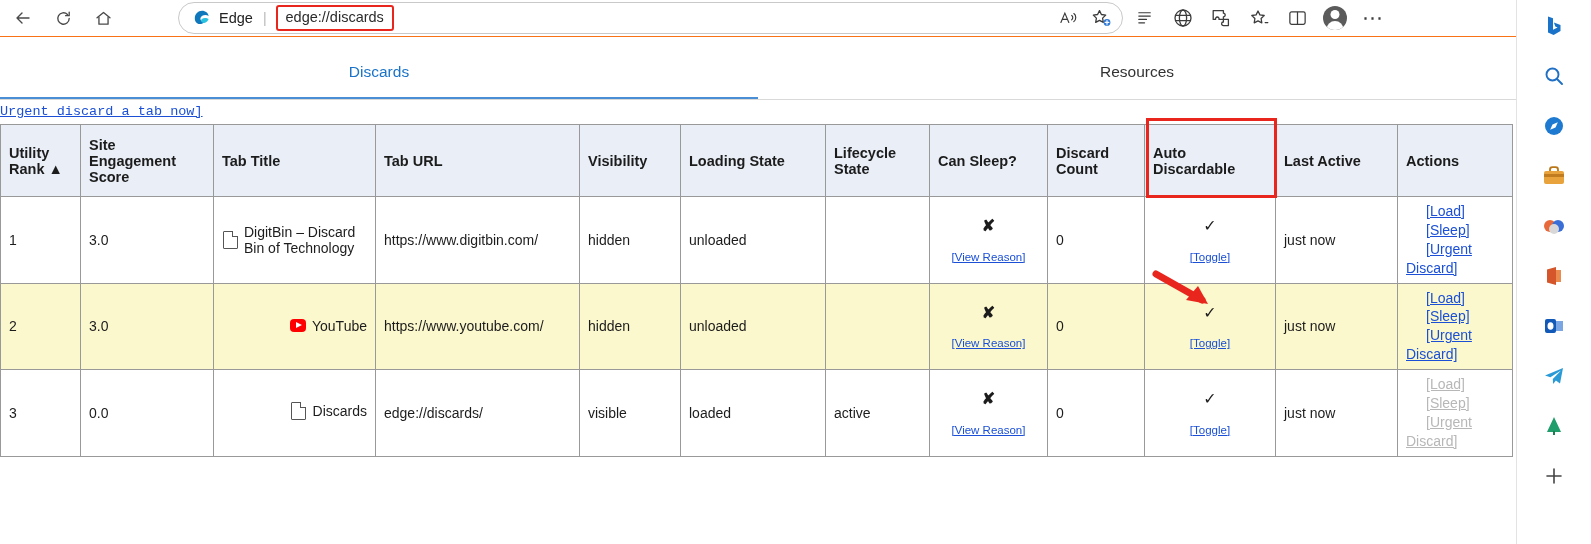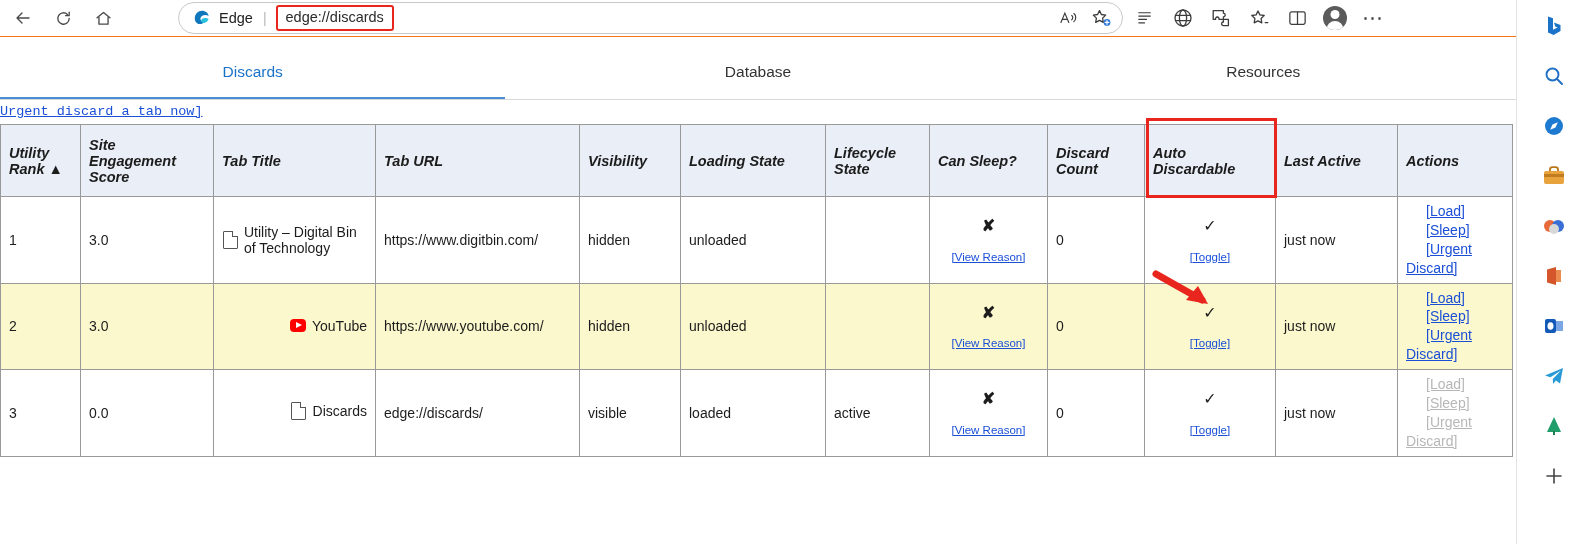--- a/index.html
+++ b/index.html
@@ -204,21 +204,20 @@
     padding: 5px 8px;
     vertical-align: middle;
     box-sizing: border-box;
   }
   table.discards th {
     background: #e9eef7;
     text-align: left;
     font-weight: bold;
     font-size: 14.5px;
     height: 72px;
-    font-style: italic;
   }
   table.discards td { height: 50px; }
   tr.row-alt td { background: #fbf8cd; }
   .tab-title-cell {
     text-align: right;
     padding-right: 8px;
     position: relative;
   }
   .tab-title-inner {
     display: inline-flex;
@@ -406,21 +405,20 @@
         <div class="avatar-circle"></div>
       </div>
       <div class="chrome-icon ellipsis">⋯</div>
     </div>
   </div>
 
   <div class="content">
 
     <div class="tabs">
       <div class="tab active">Discards</div>
-      <div class="tab">Database</div>
       <div class="tab">Resources</div>
     </div>
 
     <a class="urgent-link" href="#">Urgent discard a tab now]</a>
 
     <table class="discards">
       <colgroup>
         <col style="width:80px">
         <col style="width:133px">
         <col style="width:162px">
@@ -453,21 +451,21 @@
       <tbody>
 
         <tr>
           <td>1</td>
           <td>3.0</td>
           <td class="tab-title-cell">
             <span class="tab-title-inner">
               <span class="favicon">
                   <span class="doc-icon"></span>
                 </span>
-              <span>Utility – Digital Bin of Technology</span>
+              <span>DigitBin – Discard Bin of Technology</span>
             </span>
           </td>
           <td>https://www.digitbin.com/</td>
           <td>hidden</td>
           <td>unloaded</td>
           <td></td>
           <td>
             <div class="x-mark">✘</div>
             <a class="sub-link" href="#">[View Reason]</a>
           </td>

